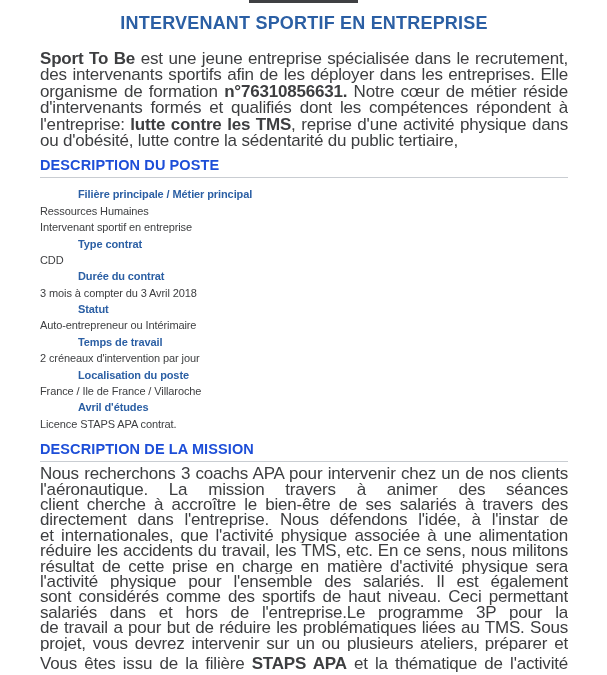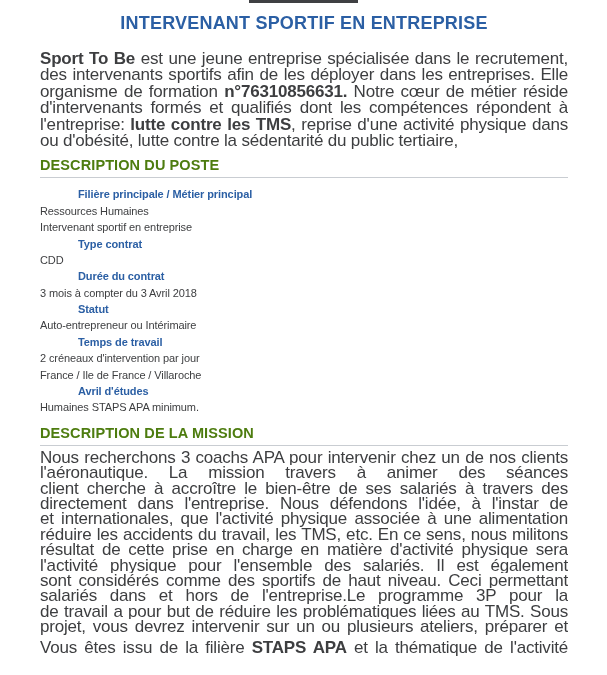--- a/index.html
+++ b/index.html
@@ -15,21 +15,21 @@
     font-size:18px;font-weight:bold;letter-spacing:0.2px;line-height:20px;
     color:#2B5FA4;
   }
   .para{font-size:17px;letter-spacing:-0.2px;}
   .jline{display:block;text-align:justify;text-align-last:justify;overflow:hidden;}
   .jline.last{text-align-last:left;}
   .intro{margin-top:18px;}
   .intro .jline{line-height:16.4px;height:16.4px;}
   h2.section-heading{
     margin:8px 0 0 0;font-size:14.5px;line-height:17px;font-weight:bold;
-    color:#4d7c0f;letter-spacing:0.1px;
+    color:#1d4ed8;letter-spacing:0.1px;
     padding-bottom:3px;border-bottom:1px solid #C9CDD2;
   }
   h2.section-heading.mission{margin-top:9px;}
   .fields{margin-top:8px;font-size:11px;letter-spacing:-0.1px;}
   .fields .field-label{color:#2B5FA4;font-weight:bold;line-height:16.4px;height:16.4px;padding-left:38px;}
   .fields .field-value{color:#3D3E40;line-height:16.4px;height:16.4px;}
   .mission-para{margin-top:4px;}
   .mission-para .jline{line-height:15.4px;height:15.4px;}
   .closing{margin-top:5px;}
   .closing .jline{line-height:16px;height:16px;}
@@ -60,23 +60,24 @@
       <div class="field-value">Ressources Humaines</div>
       <div class="field-value">Intervenant sportif en entreprise</div>
       <div class="field-label">Type contrat</div>
       <div class="field-value">CDD</div>
       <div class="field-label">Durée du contrat</div>
       <div class="field-value">3 mois à compter du 3 Avril 2018</div>
       <div class="field-label">Statut</div>
       <div class="field-value">Auto-entrepreneur ou Intérimaire</div>
       <div class="field-label">Temps de travail</div>
       <div class="field-value">2 créneaux d'intervention par jour</div>
+      <div class="field-label">Localisation du poste</div>
       <div class="field-value">France / Ile de France / Villaroche</div>
       <div class="field-label">Avril d'études</div>
-      <div class="field-value">Humaines STAPS APA minimum.</div>
+      <div class="field-value">Licence STAPS APA contrat.</div>
     </div>
 
   <h2 class="section-heading mission">DESCRIPTION DE LA MISSION</h2>
 
   <div class="para mission-para">
       <div class="jline"><span>Nous recherchons 3 coachs APA pour intervenir chez un de nos clients dans le domaine de</span></div>
       <div class="jline"><span>l'aéronautique. La mission travers à animer des séances d'échauffement à la prise de poste. Notre</span></div>
       <div class="jline"><span>client cherche à accroître le bien-être de ses salariés à travers des actions de prévention menées</span></div>
       <div class="jline"><span>directement dans l'entreprise. Nous  défendons l'idée, à l'instar de nombreuses entreprises nationales</span></div>
       <div class="jline"><span>et internationales, que l'activité physique associée à une alimentation saine et équilibrée, permet de</span></div>

